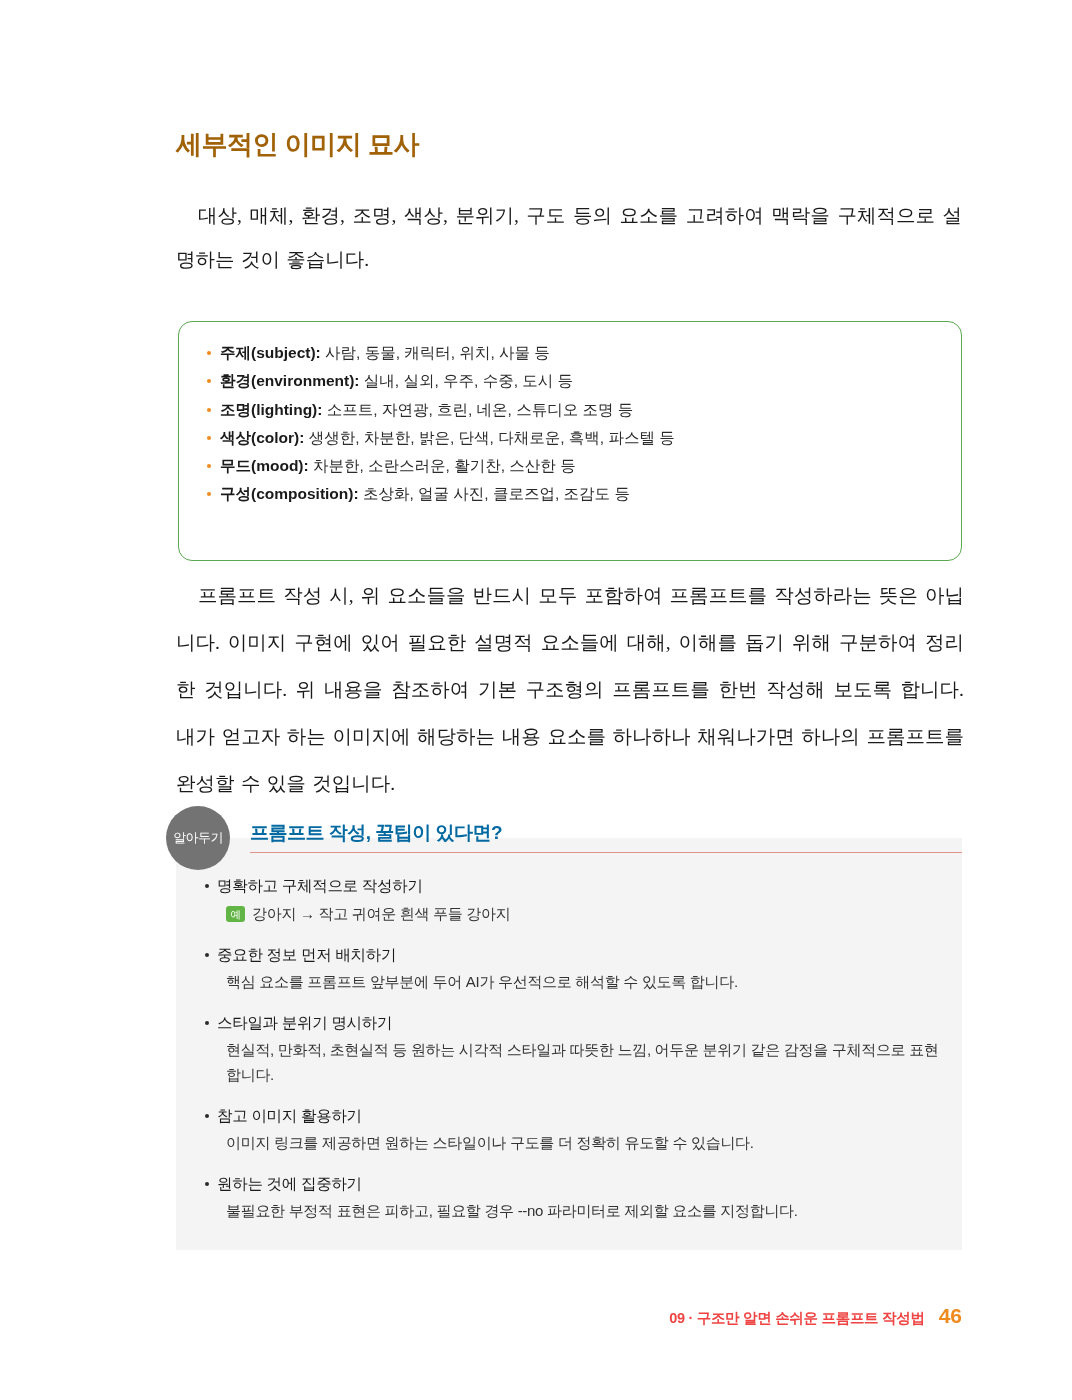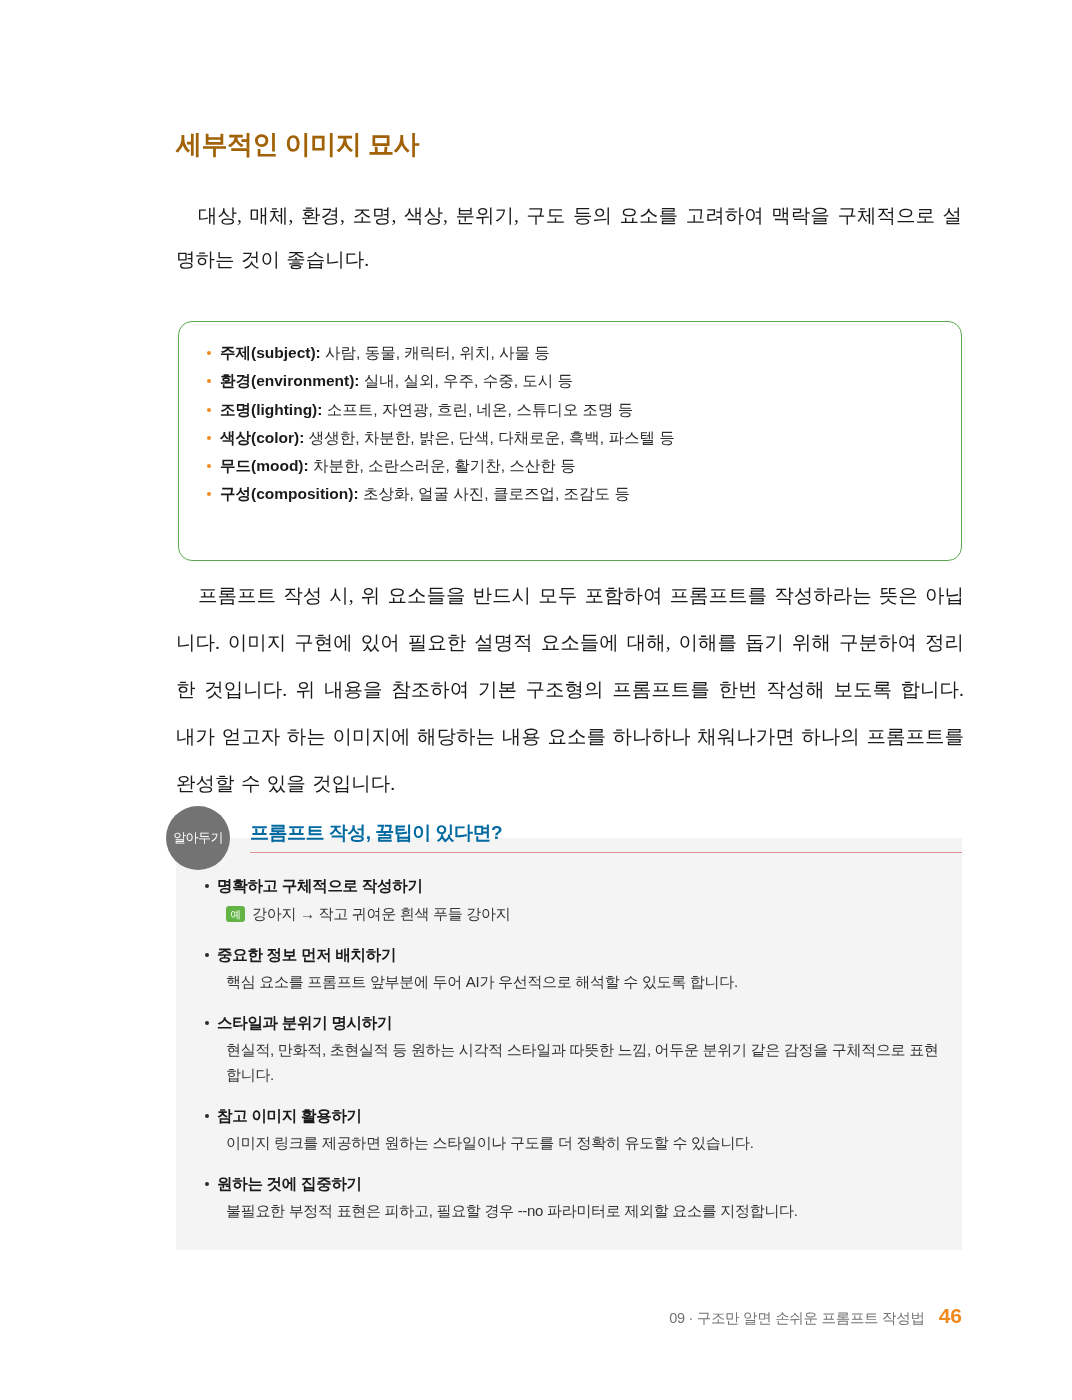--- a/index.html
+++ b/index.html
@@ -159,21 +159,21 @@
     top: 36px;
     right: 18px;
   }
   .tip-item {
     margin-bottom: 17px;
   }
   .tip-item-title {
     position: relative;
     padding-left: 13px;
     font-size: 15.5px;
-    font-weight: bold;
+    font-weight: normal;
     color: #1a1a1a;
     letter-spacing: -0.3px;
     line-height: 24px;
   }
   .tip-item-title::before {
     content: "";
     position: absolute;
     left: 1px;
     top: 10px;
     width: 4px;
@@ -217,22 +217,22 @@
   .footer {
     position: absolute;
     right: 110px;
     bottom: 72px;
     display: flex;
     align-items: baseline;
     gap: 14px;
   }
   .footer-label {
     font-size: 14.5px;
-    font-weight: normal;
-    color: #737373;
+    font-weight: bold;
+    color: #ef4444;
     letter-spacing: -0.3px;
     margin-left: 40px;
   }
   .footer-page {
     font-size: 21px;
     font-weight: bold;
     color: #f08a1e;
   }
 </style>
 </head>

